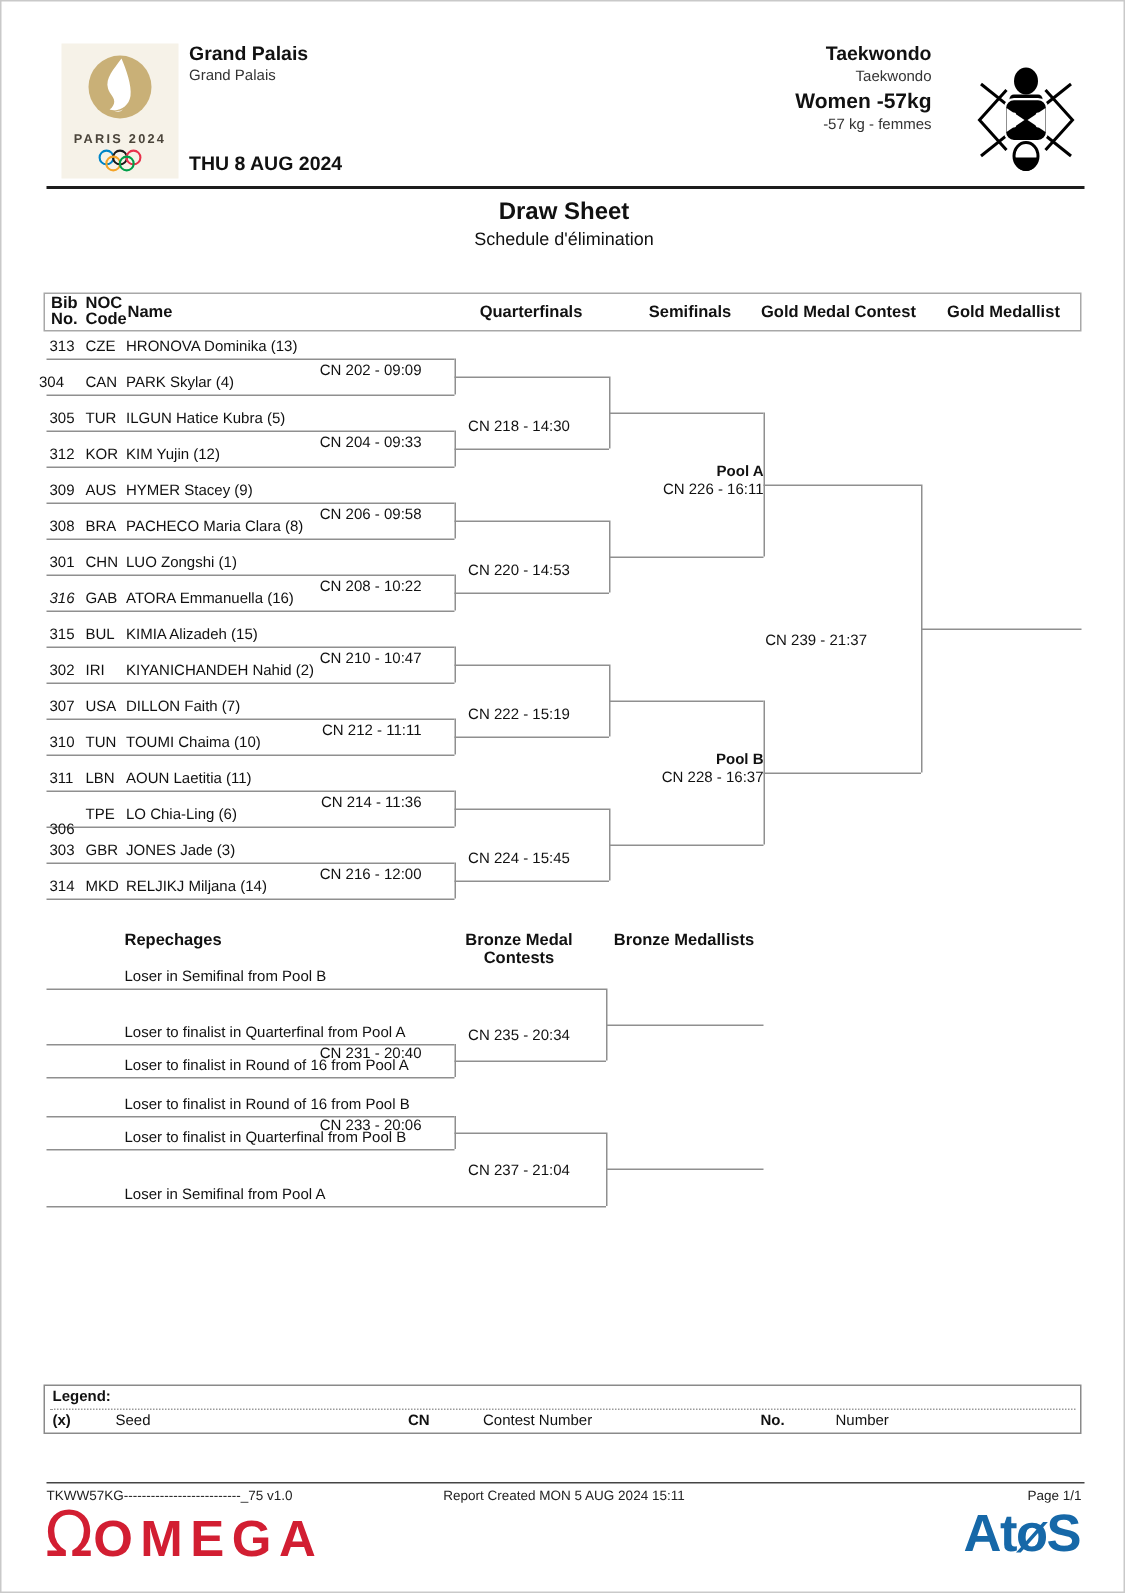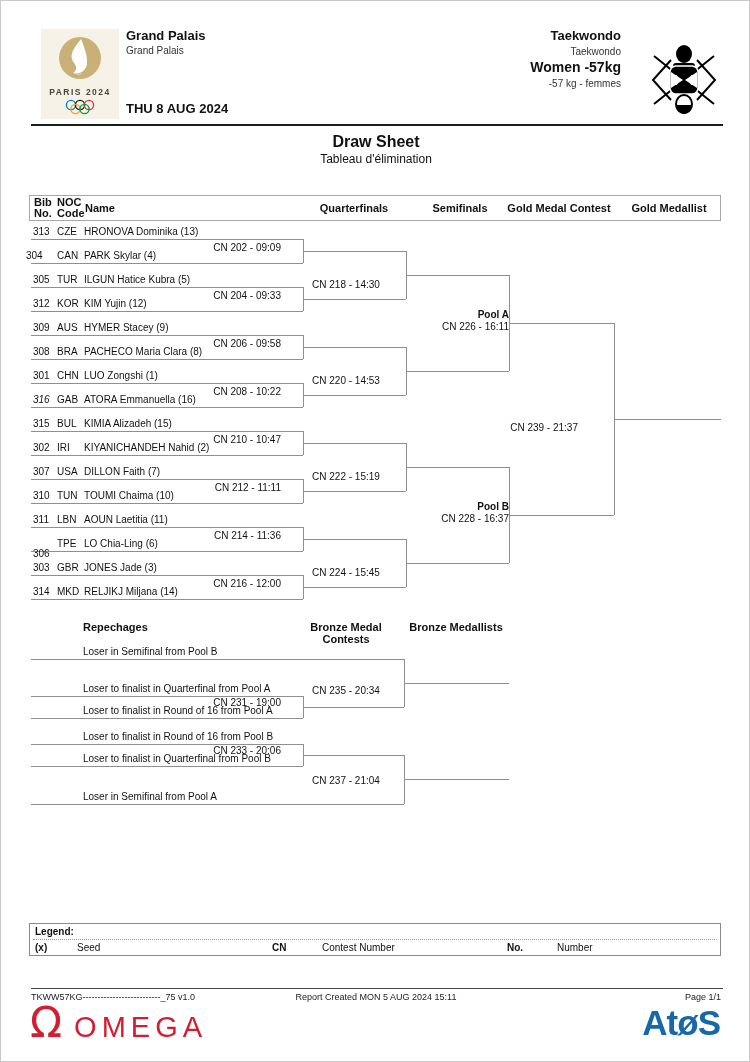--- a/index.html
+++ b/index.html
@@ -17,21 +17,21 @@
   .hdr-box{position:absolute;left:28px;top:194px;width:692px;height:26px;
            border:1px solid #a8a8a8;box-sizing:border-box;}
   .hdr-box .c{position:absolute;font-size:11px;font-weight:bold;white-space:nowrap;}
   .two{font-size:10px;line-height:11px;font-weight:bold;}
   .box{position:absolute;left:28px;border:1px solid #8a8a8a;box-sizing:border-box;width:692px;}
   .box .t{position:absolute;font-size:10px;line-height:12px;white-space:nowrap;}
   .dotsep{position:absolute;left:3px;right:3px;border-top:1px dotted #9a9a9a;}
   .ftxt{position:absolute;font-size:9px;line-height:10px;white-space:nowrap;color:#222;}
   .omega{position:absolute;left:29px;top:1001px;white-space:nowrap;}
   .omega .sym{font-size:42px;line-height:42px;font-family:"DejaVu Sans",sans-serif;}
-  .omega .wd{font-size:29px;font-weight:normal;letter-spacing:5px;margin-left:12px;}
+  .omega .wd{font-size:34px;font-weight:bold;letter-spacing:5px;margin-left:0;}
   .atos{position:absolute;right:29px;top:1004px;font-size:35px;line-height:36px;font-weight:bold;letter-spacing:-1px;}
 </style>
 </head>
 <body>
 
 <div class="page">
 
   <div class="abs" style="left:40px;top:28px;width:78px;height:90px;background:#f6f2e8;">
     <svg width="78" height="90" viewBox="0 0 78 90">
       <circle cx="39" cy="29" r="21" fill="#c9b077"></circle>
@@ -71,21 +71,21 @@
     <polygon points="51,29 39,37 51,45" fill="#fff"></polygon>
     <rect x="28.5" y="32" width="3" height="10" rx="1.5" fill="#fff"></rect>
     <rect x="44.5" y="32" width="3" height="10" rx="1.5" fill="#fff"></rect>
     <ellipse cx="38" cy="61" rx="8" ry="9" fill="#fff" stroke="#000" stroke-width="2"></ellipse>
     <path d="M30 62 A 8 9 0 0 0 46 62 Z" fill="#000"></path>
   </svg>
 
   <div class="abs" style="left:30px;top:123px;width:692px;height:2px;background:#1c1c1c;"></div>
 
   <div class="abs b" style="left:0;top:132px;width:750px;text-align:center;font-size:16px;">Draw Sheet</div>
-  <div class="abs" style="left:0;top:151px;width:750px;text-align:center;font-size:12px;">Tableau d'élimination</div>
+  <div class="abs" style="left:0;top:151px;width:750px;text-align:center;font-size:12px;">Schedule d'élimination</div>
 
   <div class="hdr-box">
     <div class="c two" style="left:4px;top:1px;">
       <div>Bib</div>
       <div>No.</div>
     </div>
     <div class="c two" style="left:27px;top:1px;">
       <div>NOC</div>
       <div>Code</div>
     </div>
@@ -219,21 +219,21 @@
       <div class="hl" style="left: 30px; top: 717px; width: 272px;"></div>
       <div class="lbl" style="left: 82px; top: 704px;">Loser to finalist in Round of 16 from Pool A</div>
       <div class="hl" style="left: 30px; top: 743px; width: 272px;"></div>
       <div class="lbl" style="left: 82px; top: 730px;">Loser to finalist in Round of 16 from Pool B</div>
       <div class="hl" style="left: 30px; top: 765px; width: 272px;"></div>
       <div class="lbl" style="left: 82px; top: 752px;">Loser to finalist in Quarterfinal from Pool B</div>
       <div class="hl" style="left: 30px; top: 803px; width: 373px;"></div>
       <div class="lbl" style="left: 82px; top: 790px;">Loser in Semifinal from Pool A</div>
       <div class="vl" style="left: 302px; top: 695px; height: 22px;"></div>
       <div class="hl" style="left: 302px; top: 706px; width: 101px;"></div>
-      <div class="lbl lbl-r" style="left: 180px; top: 696px;">CN 231 - 19:00</div>
+      <div class="lbl lbl-r" style="left: 180px; top: 696px;">CN 231 - 20:40</div>
       <div class="vl" style="left: 302px; top: 743px; height: 22px;"></div>
       <div class="hl" style="left: 302px; top: 754px; width: 101px;"></div>
       <div class="lbl lbl-r" style="left: 180px; top: 744px;">CN 233 - 20:06</div>
       <div class="vl" style="left: 403px; top: 658px; height: 48px;"></div>
       <div class="hl" style="left: 403px; top: 682px; width: 105px;"></div>
       <div class="lbl lbl-c" style="left: 290px; top: 684px;">CN 235 - 20:34</div>
       <div class="vl" style="left: 403px; top: 754px; height: 49px;"></div>
       <div class="hl" style="left: 403px; top: 778px; width: 105px;"></div>
       <div class="lbl lbl-c" style="left: 290px; top: 774px;">CN 237 - 21:04</div>
     </div>

